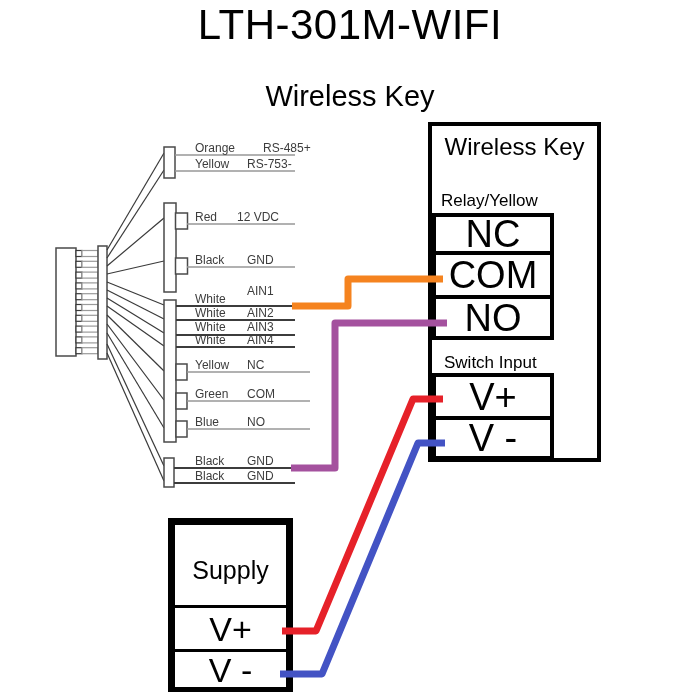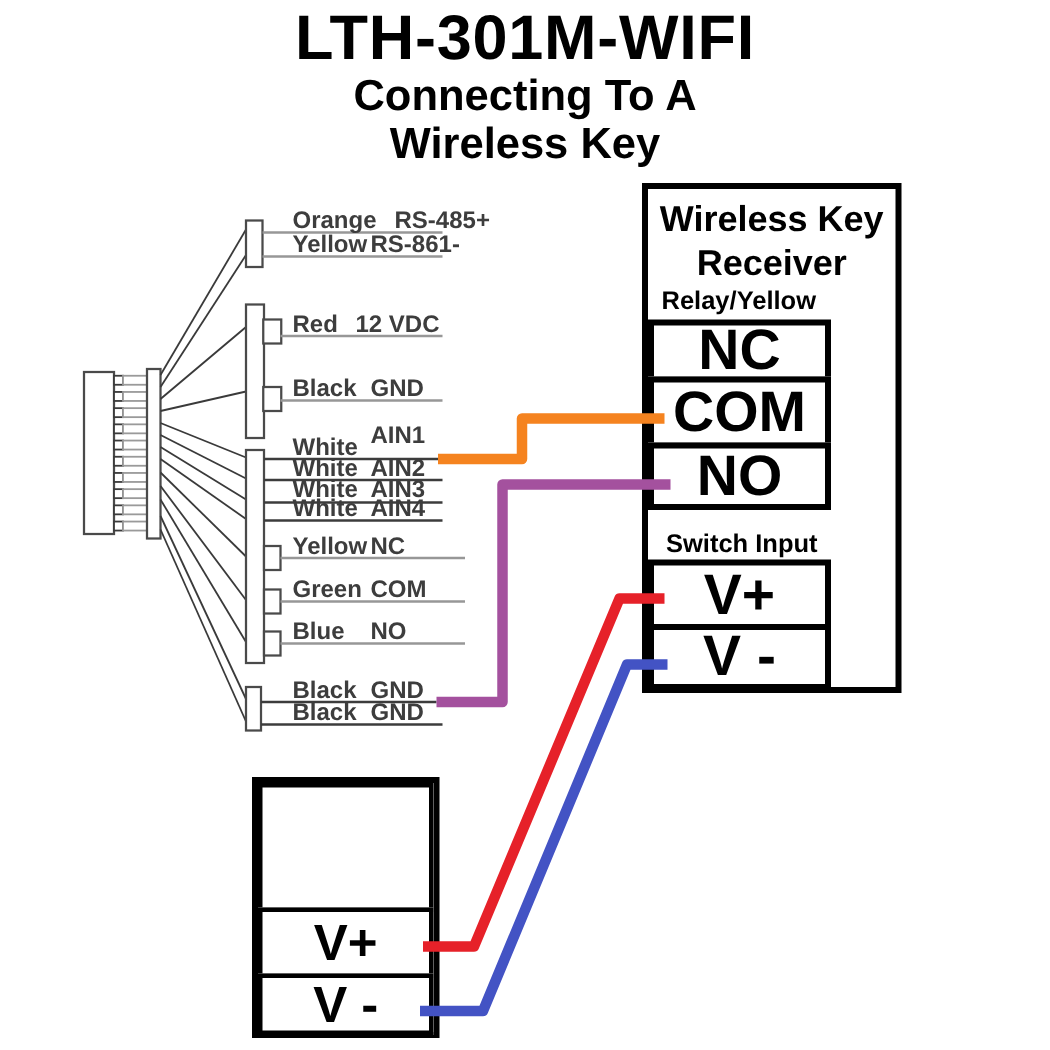--- a/index.html
+++ b/index.html
@@ -1,28 +1,28 @@
 <!DOCTYPE html>
 <html><head>
 <meta charset="utf-8">
 <style>
   html,body{margin:0;padding:0;background:#fff;}
   #canvas{position:relative;width:700px;height:700px;background:#fff;overflow:hidden;
           font-family:"Liberation Sans",sans-serif;color:#000;}
   svg{position:absolute;left:0;top:0;pointer-events:none;}
   #wire-art{z-index:1;}
   #colored-wires{z-index:3;}
-  .abs{position:absolute;box-sizing:border-box;font-weight:bold;}
+  .abs{position:absolute;box-sizing:border-box;}
   
   .title-line{left:0;width:700px;text-align:center;z-index:2;}
   .t1{top:3px;font-size:42px;line-height:44px;letter-spacing:.5px;}
   .t2{top:49px;font-size:29px;line-height:31px;}
   .t3{top:81px;font-size:29px;line-height:31px;}
   
-  .wlabel{font-size:16px;line-height:14px;color:#3d3d3d;white-space:nowrap;z-index:2;}
+  .wlabel{font-size:12px;line-height:14px;color:#3d3d3d;white-space:nowrap;z-index:2;}
   
   .blackbox{border:4px solid #000;background:#fff;z-index:2;}
   .innerbox{border:4px solid #000;background:#fff;z-index:2;display:flex;align-items:center;justify-content:center;}
   .psbox{border:3px solid #000;background:#fff;z-index:2;display:flex;align-items:center;justify-content:center;}
   .term-label{font-size:38px;line-height:38px;}
   .ps-term-label{font-size:34px;line-height:34px;}
   .rx-title{left:432px;width:165px;text-align:center;font-size:24px;line-height:26px;z-index:2;}
   .section-label{font-size:17px;line-height:18px;z-index:2;}
   .ps-title{left:172px;width:117px;text-align:center;font-size:25px;line-height:31px;z-index:2;}
   
@@ -107,27 +107,26 @@
       <line class="rowdark" x1="176" y1="347" x2="295" y2="347"></line>
       <line class="rowlight" x1="187" y1="372" x2="310" y2="372"></line>
       <line class="rowlight" x1="187" y1="401" x2="310" y2="401"></line>
       <line class="rowlight" x1="187" y1="429" x2="310" y2="429"></line>
       <line class="rowdark" x1="174" y1="468" x2="291" y2="468"></line>
       <line class="rowdark" x1="174" y1="483" x2="295" y2="483"></line>
     </g>
   </svg>
 
   <div class="abs title-line t1">LTH-301M-WIFI</div>
-  <div class="abs title-line t2">Connecting To A</div>
   <div class="abs title-line t3">Wireless Key</div>
 
   <span class="abs wlabel" style="left:195px;top:141px">Orange</span>
   <span class="abs wlabel" style="left:263px;top:141px">RS-485+</span>
   <span class="abs wlabel" style="left:195px;top:157px">Yellow</span>
-  <span class="abs wlabel" style="left:247px;top:157px">RS-861-</span>
+  <span class="abs wlabel" style="left:247px;top:157px">RS-753-</span>
   <span class="abs wlabel" style="left:195px;top:210px">Red</span>
   <span class="abs wlabel" style="left:237px;top:210px">12 VDC</span>
   <span class="abs wlabel" style="left:195px;top:253px">Black</span>
   <span class="abs wlabel" style="left:247px;top:253px">GND</span>
   <span class="abs wlabel" style="left:195px;top:292px">White</span>
   <span class="abs wlabel" style="left:247px;top:284px">AIN1</span>
   <span class="abs wlabel" style="left:195px;top:306px">White</span>
   <span class="abs wlabel" style="left:247px;top:306px">AIN2</span>
   <span class="abs wlabel" style="left:195px;top:320px">White</span>
   <span class="abs wlabel" style="left:247px;top:320px">AIN3</span>
@@ -139,41 +138,41 @@
   <span class="abs wlabel" style="left:247px;top:387px">COM</span>
   <span class="abs wlabel" style="left:195px;top:415px">Blue</span>
   <span class="abs wlabel" style="left:247px;top:415px">NO</span>
   <span class="abs wlabel" style="left:195px;top:454px">Black</span>
   <span class="abs wlabel" style="left:247px;top:454px">GND</span>
   <span class="abs wlabel" style="left:195px;top:469px">Black</span>
   <span class="abs wlabel" style="left:247px;top:469px">GND</span>
 
   <div class="abs blackbox" style="left:428px;top:122px;width:173px;height:340px"></div>
   <div class="abs rx-title" style="top:134px">Wireless Key</div>
-  <div class="abs rx-title" style="top:163px">Receiver</div>
   <div class="abs section-label" style="left:441px;top:192px">Relay/Yellow</div>
   <div class="abs innerbox" style="left:432px;top:213px;width:122px;height:42px">
       <span class="term-label">NC</span>
     </div>
   <div class="abs innerbox" style="left:432px;top:251px;width:122px;height:48px">
       <span class="term-label">COM</span>
     </div>
   <div class="abs innerbox" style="left:432px;top:295px;width:122px;height:45px">
       <span class="term-label">NO</span>
     </div>
   <div class="abs section-label" style="left:444px;top:354px">Switch Input</div>
   <div class="abs innerbox" style="left:432px;top:373px;width:122px;height:47px">
       <span class="term-label">V+</span>
     </div>
   <div class="abs innerbox" style="left:432px;top:416px;width:122px;height:44px">
       <span class="term-label">V -</span>
     </div>
 
   <div class="abs blackbox" style="left:168px;top:518px;width:125px;height:174px"></div>
   <div class="abs psbox" style="left:172px;top:522px;width:117px;height:86px"></div>
+  <div class="abs ps-title" style="top:555px">Supply</div>
   <div class="abs psbox" style="left:172px;top:605px;width:117px;height:47px">
       <span class="ps-term-label">V+</span>
     </div>
   <div class="abs psbox" style="left:172px;top:649px;width:117px;height:41px">
       <span class="ps-term-label">V -</span>
     </div>
 
   <svg id="colored-wires" width="700" height="700" viewBox="0 0 700 700">
     <polyline class="wire" points="292,306 348,306 348,279 443,279" stroke="#F5831F"></polyline>
     <polyline class="wire" points="291,468 335,468 335,323 447,323" stroke="#A4519E"></polyline>

